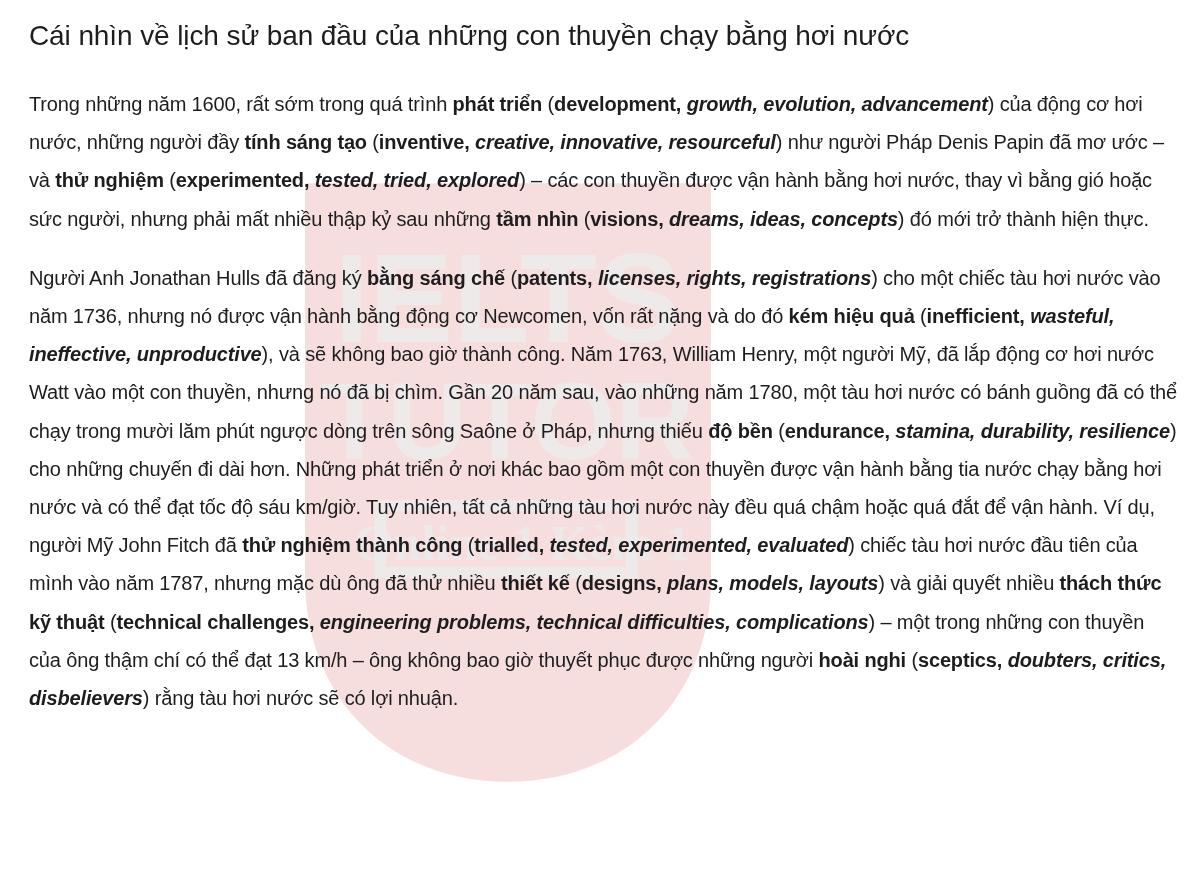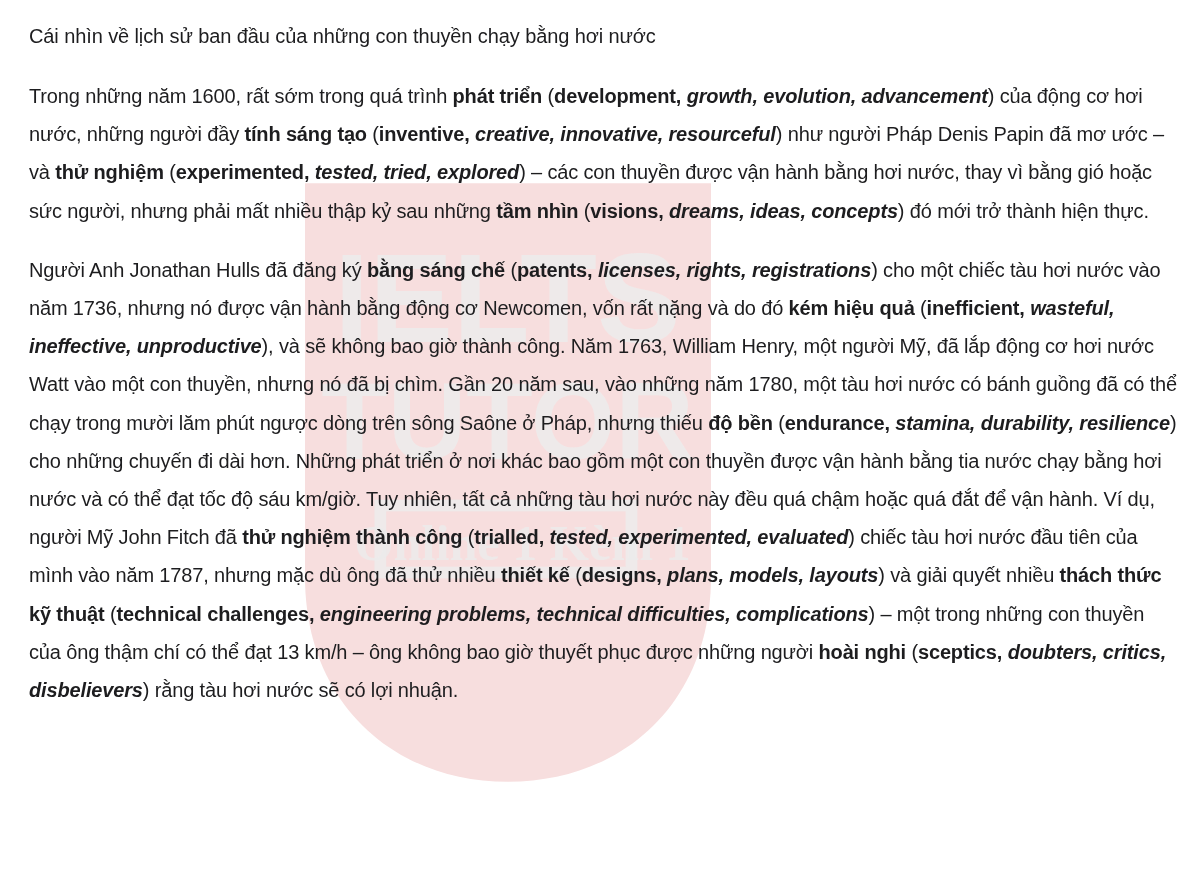--- a/index.html
+++ b/index.html
@@ -33,32 +33,32 @@
       z-index: 1;
     }
     .title {
       font-size: 20px;
       font-weight: bold;
       line-height: 28px;
       margin: 0;
       letter-spacing: -0.1px;
     }
     .subtitle {
-      font-size: 20px;
+      font-size: 28px;
       line-height: 28px;
       margin: 10px 0 6px 0;
       letter-spacing: -0.1px;
     }
     .para {
       font-size: 20px;
       line-height: 38.2px;
       margin: 0;
       letter-spacing: -0.15px;
     }
-    .para1 { margin-top: 27px; }
+    .para1 { margin-top: 35px; }
     .para2 { margin-top: 21px; }
     .b { font-weight: bold; }
     .bi { font-weight: bold; font-style: italic; }
   </style>
 </head>
 <body>
 
 <div class="watermark">
   <svg viewBox="0 0 485 715" xmlns="http://www.w3.org/2000/svg">
     <path id="shield-path" d="M0 0 H485 V470 C485 620 380 715 242 715 C105 715 0 620 0 470 Z" fill="#f7dede"></path>

